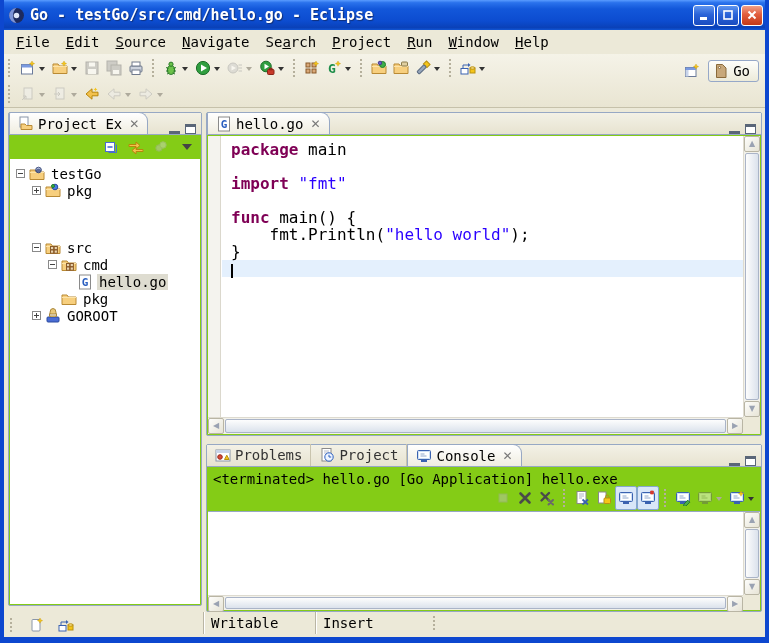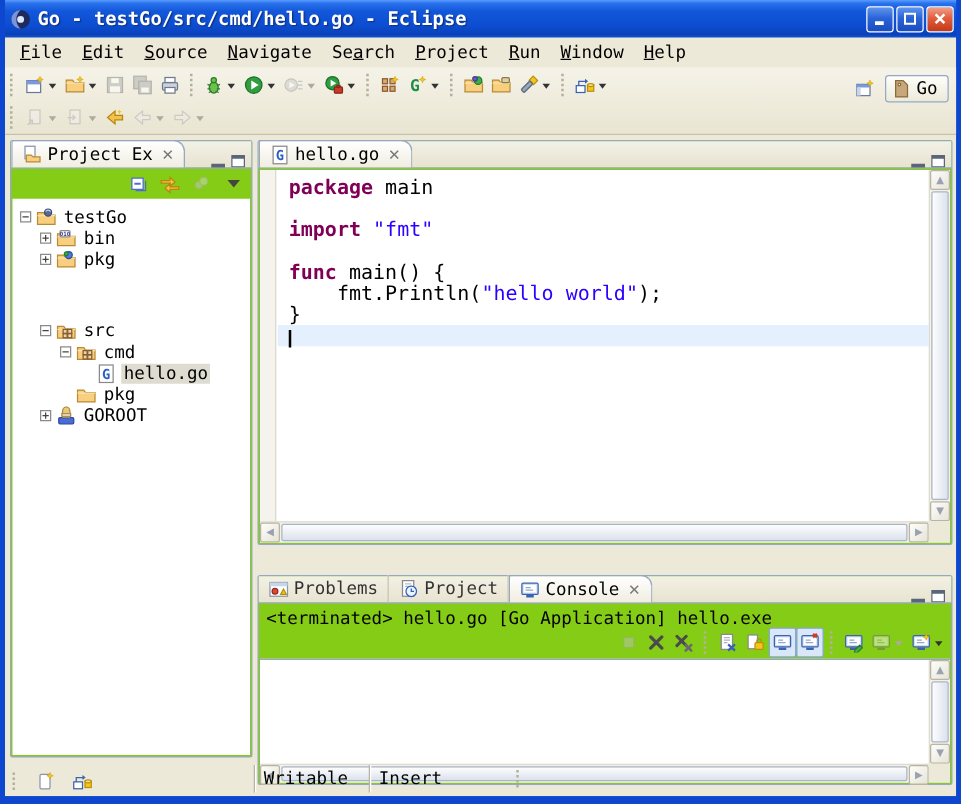--- a/index.html
+++ b/index.html
@@ -447,32 +447,20 @@
               </svg>
             </span>
             <span class="tree-label">testGo</span>
           </div>
           <div class="tree-row" style="padding-left: 22px;">
             <span class="exp plus"></span>
             <span class="icon ">
               <svg viewBox="0 0 16 16" width="16" height="16">
                 <path d="M1 13.5V4h5l1.5 2H15v7.5z" fill="#f7cf7e" stroke="#b98a34"></path>
                 <path d="M1 6.5h14" stroke="#fce3a8"></path>
-                <rect x="3" y="1.5" width="8" height="5" rx="1" fill="#fff" stroke="#8a8a8a"></rect>
-                <text x="7" y="5.8" font-size="4.6" font-weight="bold" fill="#3a3a8a" text-anchor="middle" font-family="DejaVu Sans Mono, monospace">010</text>
-              </svg>
-            </span>
-            <span class="tree-label">bin</span>
-          </div>
-          <div class="tree-row" style="padding-left: 22px;">
-            <span class="exp plus"></span>
-            <span class="icon ">
-              <svg viewBox="0 0 16 16" width="16" height="16">
-                <path d="M1 13.5V4h5l1.5 2H15v7.5z" fill="#f7cf7e" stroke="#b98a34"></path>
-                <path d="M1 6.5h14" stroke="#fce3a8"></path>
                 <circle cx="10" cy="4" r="2.8" fill="#4a7ae0" stroke="#2a4aa0"></circle>
                 <circle cx="8" cy="3" r="1.5" fill="#3fae49" stroke="#1e7e2a"></circle>
               </svg>
             </span>
             <span class="tree-label">pkg</span>
           </div>
           <div class="tree-row" style="padding-left: 22px; margin-top: 40px;">
             <span class="exp"></span>
             <span class="icon ">
               <svg viewBox="0 0 16 16" width="16" height="16">
@@ -574,21 +562,21 @@
         </div>
         <div class="hscroll">
           <div class="sb-btn left">◀</div>
           <div class="sb-thumb-h"></div>
           <div class="sb-btn right">▶</div>
         </div>
         <div class="sb-corner"></div>
       </div>
     </div>
 
-    <div class="panel" style="left:202px; top:430px; width:556px; height:168px;">
+    <div class="panel" style="left:202px; top:414px; width:556px; height:168px;">
       <div class="tabs-row" id="console-tabs">
         <div class="tab">
             <span class="icon ">
               <svg viewBox="0 0 16 16" width="16" height="16">
                 <rect x="1" y="3" width="14" height="11" fill="#fff" stroke="#8a96a8"></rect>
                 <rect x="1" y="3" width="14" height="3" fill="#c8d4e8"></rect>
                 <circle cx="5" cy="10" r="2.3" fill="#d84a3a" stroke="#9a2a1a"></circle>
                 <path d="M9.5 12.5l2.3-4.3 2.3 4.3z" fill="#f5c518" stroke="#b89010"></path>
               </svg>
             </span>
@@ -752,19 +740,19 @@
               <svg viewBox="0 0 16 16" width="16" height="16">
                 <rect x="1" y="8.5" width="7" height="5.5" fill="#fff" stroke="#3a62b0"></rect>
                 <path d="M3 8.5V5h6" fill="none" stroke="#3a62b0"></path>
                 <path d="M8 3l2.5 2L8 7z" fill="#3a62b0"></path>
                 <rect x="10" y="8" width="5" height="5" fill="#f5c518" stroke="#b89010"></rect>
                 <ellipse cx="12.5" cy="8" rx="2.5" ry="1.2" fill="#fbe08a" stroke="#b89010"></ellipse>
               </svg>
             </span>
           </div>
         </div>
-      <div class="sb-cell" style="width:92px;">Writable</div>
+      <div class="sb-cell" style="width:112px;">Writable</div>
       <div class="sb-cell" style="width:112px;">Insert</div>
       <div class="sb-grip"></div>
       <div class="sb-cell" style="flex:1; border-left:none; box-shadow:none;"></div>
     </div>
   </div>
 </div>
 
 </body></html>

